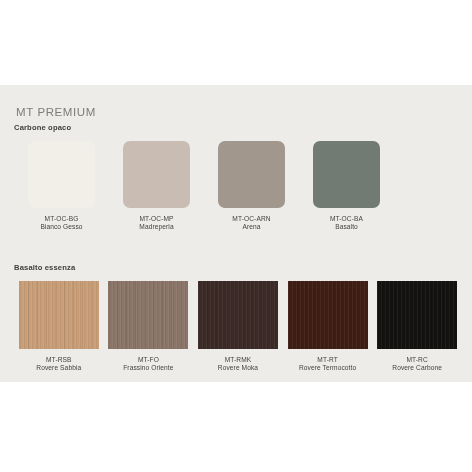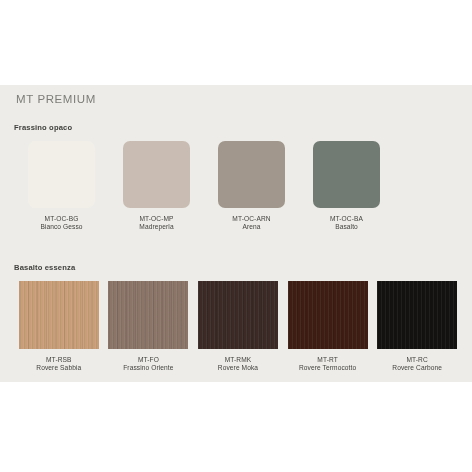--- a/index.html
+++ b/index.html
@@ -32,21 +32,21 @@
   .header {
     position: absolute;
     left: 0;
     top: 8px;
     width: 472px;
     height: 20px;
   }
   .brand {
     position: absolute;
     left: 16px;
-    top: 0;
+    top: 13px;
     font-size: 11.5px;
     letter-spacing: 0.6px;
     color: #7c7c78;
     font-weight: 400;
     white-space: nowrap;
   }
   .subtitle {
     position: absolute;
     left: 137px;
     top: 2.5px;
@@ -126,21 +126,21 @@
 <body>
 
 <div class="page">
   <div class="panel">
 
     <div class="header">
       <div class="brand">MT PREMIUM</div>
     </div>
 
     <div class="section section-materico-opaco">
-      <div class="section-title">Frassino opaco</div>
+      <div class="section-title">Carbone opaco</div>
       <div class="swatch-row">
 
         <div class="swatch-cell">
           <div class="swatch" style="background: rgb(242, 239, 233);"></div>
           <div class="labels">
             <div class="code">MT-OC-BG</div>
             <div class="name">Bianco Gesso</div>
           </div>
         </div>
 

